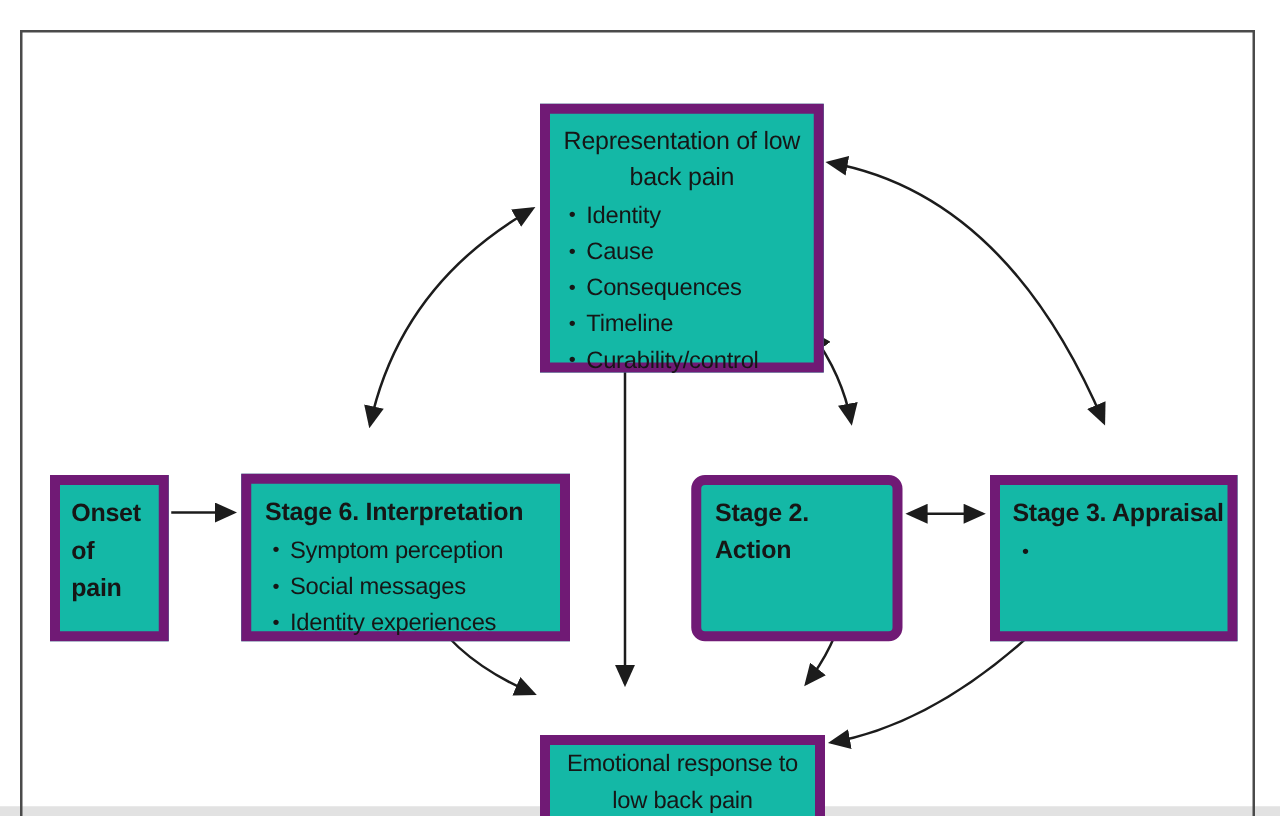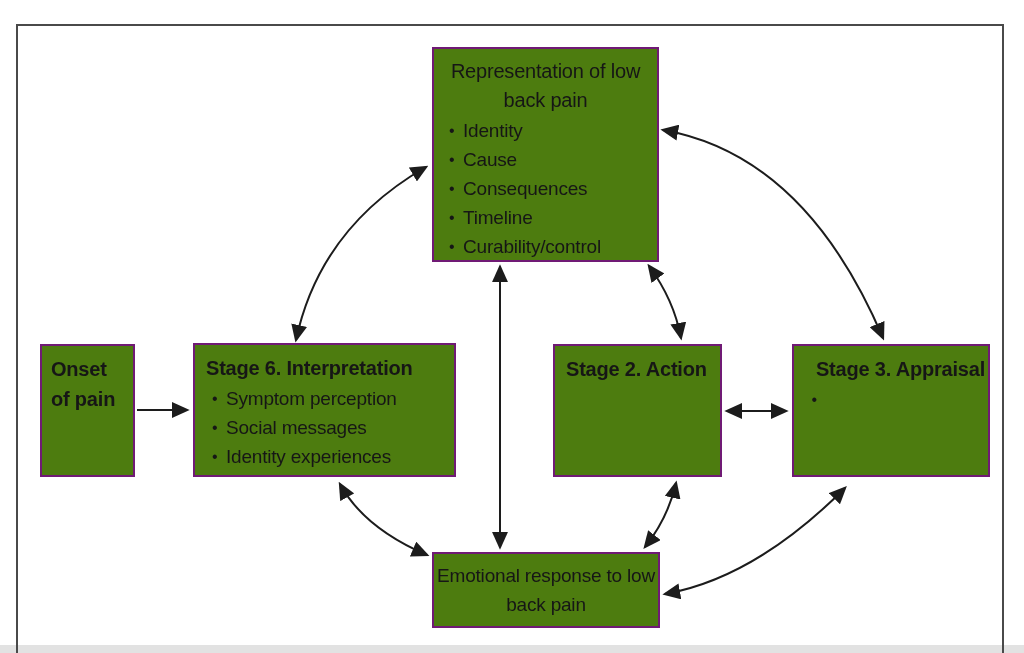--- a/index.html
+++ b/index.html
@@ -3,33 +3,33 @@
 <meta charset="utf-8">
 <style>
   html,body{margin:0;padding:0;background:#ffffff;}
   .canvas{
     position:relative;width:1024px;height:653px;overflow:hidden;background:#ffffff;
     font-family:"Liberation Sans",sans-serif;color:#161616;letter-spacing:-0.2px;
   }
   .bottom-strip{position:absolute;left:0;top:645px;width:1024px;height:8px;background:#e2e2e2;}
   .frame{position:absolute;left:16px;top:24px;width:988px;height:700px;border:2px solid #4a4a4a;box-sizing:border-box;background:transparent;}
   .arrows{position:absolute;left:0;top:0;width:1024px;height:653px;pointer-events:none;}
-  .box{position:absolute;box-sizing:border-box;border:2px solid #701a75;background:#4d7c0f;}
+  .box{position:absolute;box-sizing:border-box;border:8px solid #701a75;background:#14b8a6;margin-top:36px;}
   .box-title{font-size:20px;line-height:29px;}
   .bold{font-weight:bold;}
   .bullets{list-style:none;margin:1px 0 0 0;padding:0;font-size:19px;line-height:29px;}
   .bullets li{display:flex;align-items:flex-start;}
   .bullets .b{width:14px;flex:0 0 14px;margin-left:6px;font-size:16px;}
   .bullets .t{flex:1;}
   .onset{left:40px;top:344px;width:95px;height:133px;padding:8px 9px;}
   .onset .box-title{line-height:30px;}
   .stage1{left:193px;top:343px;width:263px;height:134px;padding:9px 11px;}
   .representation{left:432px;top:47px;width:227px;height:215px;padding:8px 9px;}
   .representation .box-title{text-align:center;}
-  .stage2{left:553px;top:344px;width:169px;height:133px;padding:9px 11px;}
+  .stage2{left:553px;top:344px;width:169px;height:133px;padding:9px 11px;border-radius:11px;}
   .stage3{left:792px;top:344px;width:198px;height:133px;padding:9px 3px;text-align:right;}
   .emotional{left:432px;top:552px;width:228px;height:76px;display:flex;align-items:center;justify-content:center;}
   .emotional .box-title{font-size:19px;font-weight:normal;text-align:center;line-height:29px;}
 </style>
 </head>
 <body>
 
 <div class="canvas">
 
   <div class="bottom-strip"></div>

